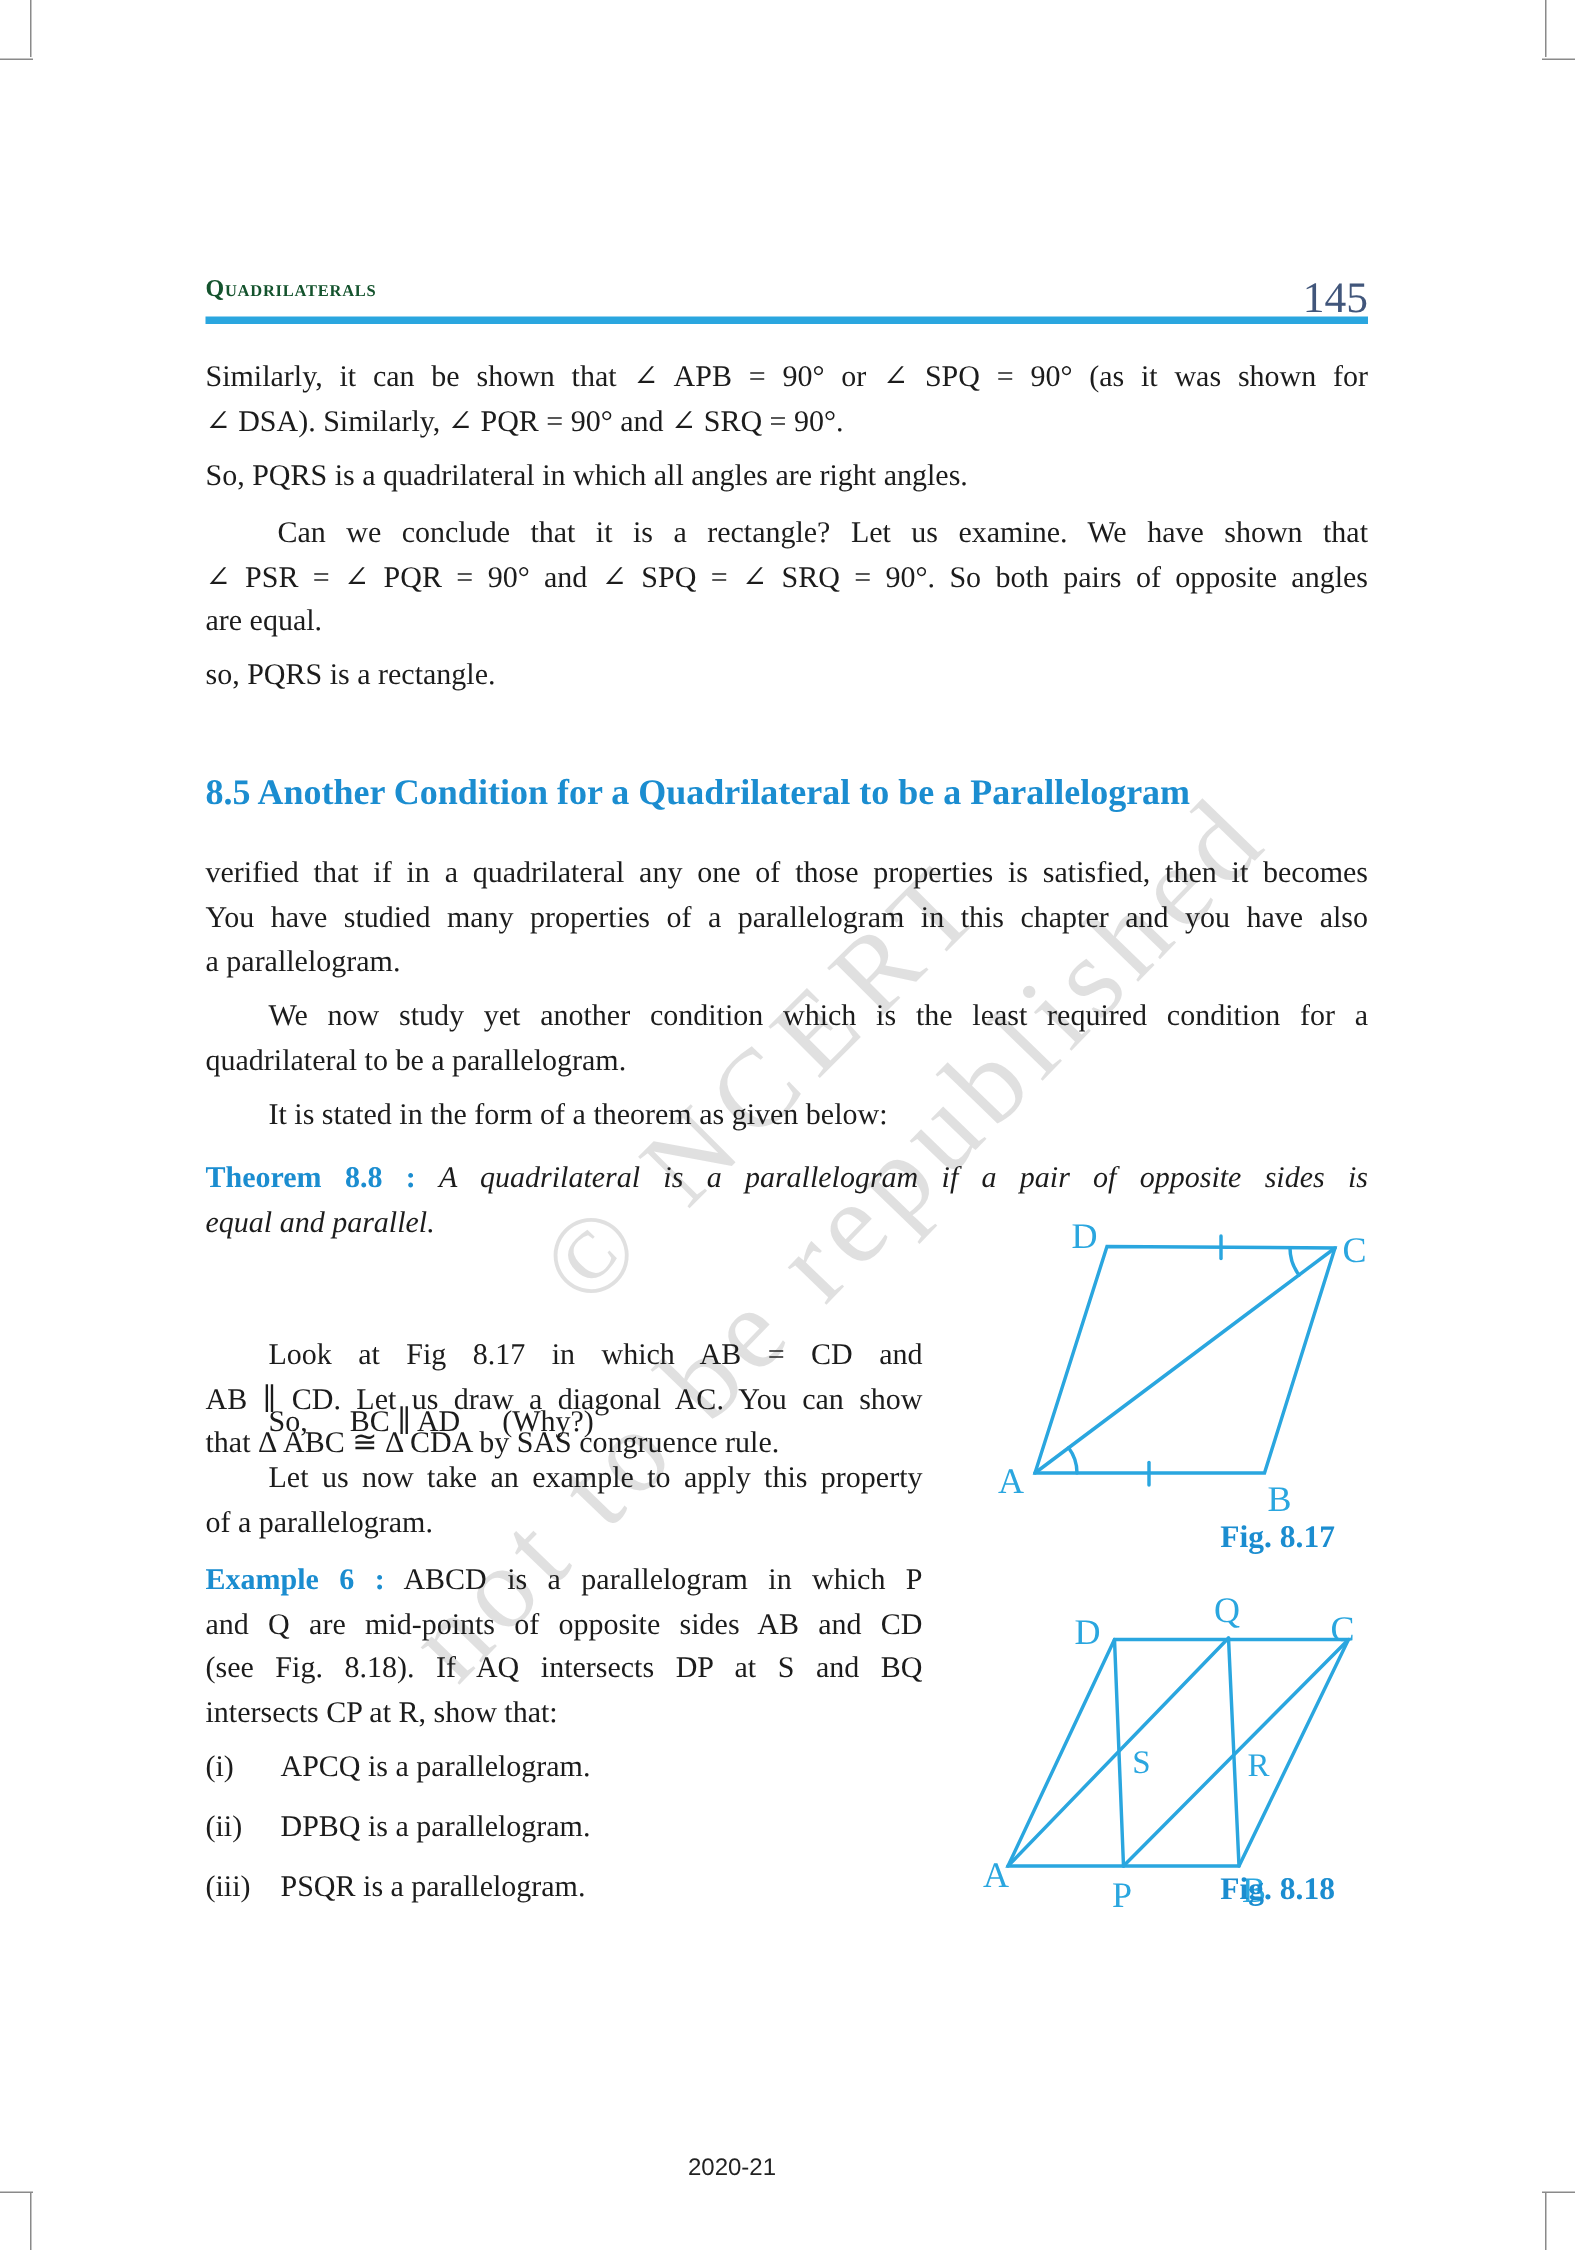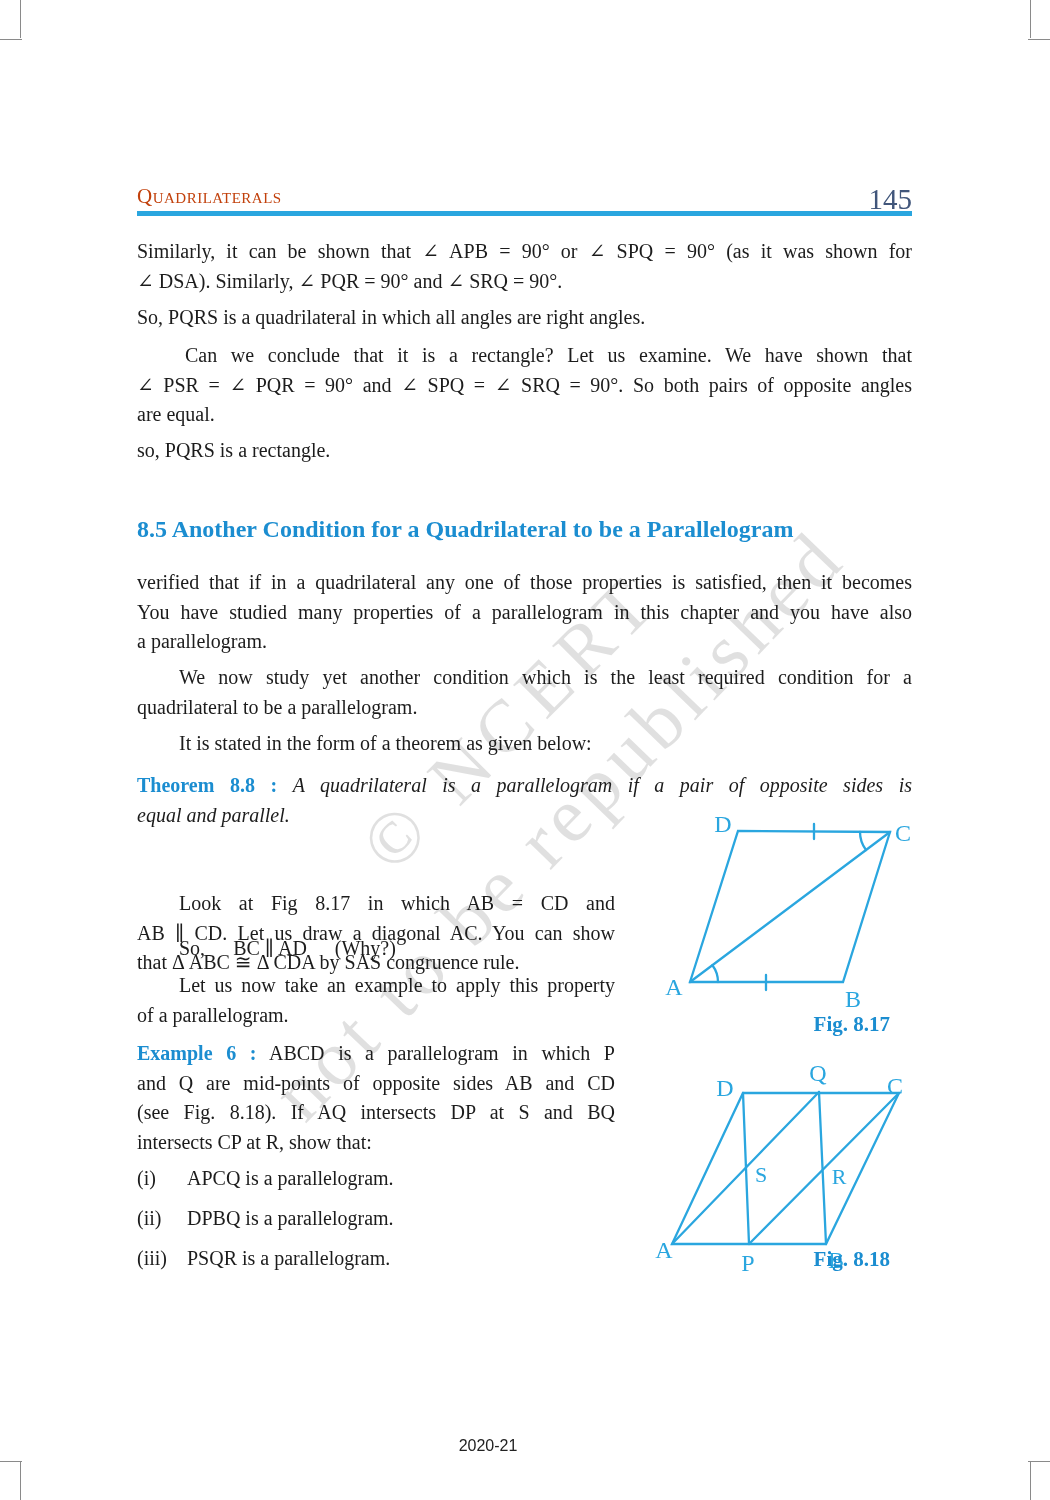--- a/index.html
+++ b/index.html
@@ -29,22 +29,23 @@
   }
   .wm1 { left: 510px; top: 722px; font-size: 74px; letter-spacing: 10px;
          transform: translate(-50%,-50%) rotate(-45deg); }
   .wm2 { left: 558px; top: 825px; font-size: 78px; letter-spacing: 6px;
          transform: translate(-50%,-50%) rotate(-46deg); }
 
   
   .running-head {
     left: 137px; top: 184px; width: 775px;
     font-variant: small-caps;
-    font-size: 21px; letter-spacing: 0.5px;
-    color: #c2410c;
+    font-size: 16px; letter-spacing: 0.5px;
+    color: #14532d;
+    font-weight: bold;
   }
   .page-num {
     left: 800px; top: 183px; width: 112px;
     text-align: right; font-size: 29px; color: #41567b;
   }
   .head-rule { left: 137px; top: 211px; width: 775px; height: 5px; background: #2aa6df; }
 
   
   .body-text {
     left: 137px; width: 775px;

